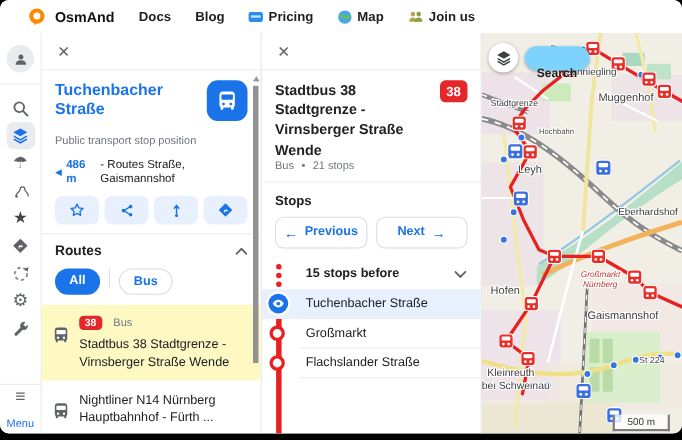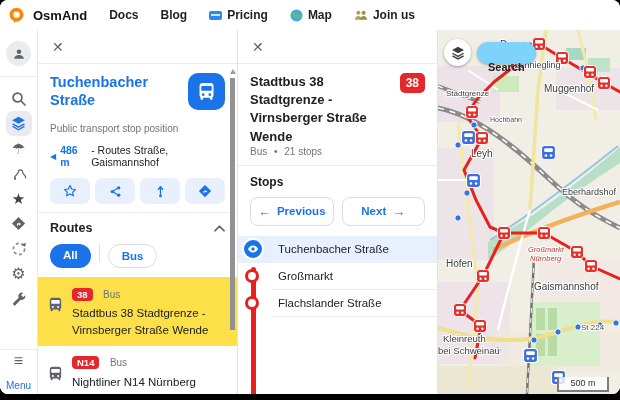--- a/index.html
+++ b/index.html
@@ -2,21 +2,21 @@
 <html><head>
 <meta charset="utf-8">
 <style>
   html,body{margin:0;padding:0;background:#000;}
   body{width:620px;height:400px;position:relative;overflow:hidden;
        font-family:"Liberation Sans",sans-serif;-webkit-font-smoothing:antialiased;}
   .app{position:absolute;left:0;top:0;width:620px;height:394px;background:#fff;
        border-radius:8px;overflow:hidden;}
   
   .navbar{position:absolute;left:0;top:0;width:620px;height:30px;background:#fff;
-          display:flex;align-items:center;gap:22px;padding-left:8px;box-sizing:border-box;z-index:40;}
+          display:flex;align-items:center;gap:22px;padding-left:25px;box-sizing:border-box;z-index:40;}
   .brand{display:flex;align-items:center;gap:8px;font-weight:700;font-size:13px;color:#111;}
   .navlink{font-size:12px;font-weight:600;color:#1f1f1f;display:flex;align-items:center;gap:5px;cursor:pointer;}
   .card-ic{width:13px;height:9px;background:#2a8cea;border-radius:2px;position:relative;}
   .card-ic::after{content:"";position:absolute;left:2px;top:3px;right:2px;height:2px;background:#cfe6fb;}
   
   .rail{position:absolute;left:0;top:30px;width:38px;height:364px;background:#fff;
         border-right:1px solid #e7e7e7;box-sizing:border-box;display:flex;flex-direction:column;align-items:center;}
   .avatar{width:25px;height:25px;border-radius:50%;background:#e9ebee;margin-top:11px;
           display:flex;align-items:center;justify-content:center;}
   .rail-sep{width:38px;height:1px;background:#ececec;margin-top:10px;}
@@ -49,21 +49,21 @@
   .act{flex:1;height:26px;background:#e8f0fe;border-radius:7px;display:flex;align-items:center;
        justify-content:center;color:#1a73e8;cursor:pointer;font-size:13px;}
   .sec-row{display:flex;align-items:center;justify-content:space-between;margin-top:2px;cursor:pointer;}
   .sec-title{font-size:12.5px;font-weight:700;color:#202124;}
   .pills{display:flex;gap:8px;margin:9px 0;}
   .pill{font-size:11.5px;font-weight:600;border-radius:15px;padding:5px 13px;cursor:pointer;}
   .pill.on{background:#1a73e8;color:#fff;}
   .pill.off{background:#fff;color:#1a73e8;border:1px solid #dadce0;}
   .pill-sep{width:1px;height:18px;background:#e0e0e0;}
   .ritem{margin:0 -12px;padding:7px 12px 7px 9px;display:flex;gap:8px;cursor:pointer;}
-  .ritem.sel{background:#fde047;}
+  .ritem.sel{background:#fef9c3;}
   .ritem .ic{margin-top:12px;color:#5f6368;flex:0 0 auto;}
   .badge{display:inline-block;background:#e5262b;color:#fff;font-size:9.5px;font-weight:700;
          padding:1px 5px;border-radius:4px;vertical-align:middle;}
   .rkind{font-size:10px;color:#70757a;margin-left:6px;vertical-align:middle;}
   .rname{font-size:11.5px;color:#202124;line-height:1.45;margin-top:3px;}
   .sbar{position:absolute;right:1px;top:36px;width:7px;height:324px;z-index:5;}
   .sbar .up{width:0;height:0;border:3.5px solid transparent;border-bottom:5px solid #9a9a9a;margin:0 auto;}
   .sbar .thumb{width:5px;margin:4px auto 0;height:252px;background:#929292;cursor:pointer;}
   
   .p2-title{font-size:13px;font-weight:700;color:#202124;line-height:1.4;width:148px;}
@@ -299,24 +299,20 @@
             <span class="rkind">Bus</span>
           </div>
           <div class="rname">Stadtbus 38 Stadtgrenze - Virnsberger Straße Wende</div>
         </div>
       </div>
       <div class="ritem">
         <svg class="ic" width="17" height="17" viewBox="0 0 24 24" style="color:#5f6368">
             <use href="#i-bus"></use>
           </svg>
         <div>
-          <div>
-            <span class="badge">N14</span>
-            <span class="rkind">Bus</span>
-          </div>
           <div class="rname">Nightliner N14 Nürnberg Hauptbahnhof - Fürth ...</div>
         </div>
       </div>
 
     </div>
   </div>
 
   <div class="panel p2">
     <div class="close-row">
       <span class="close-x">✕</span>
@@ -343,20 +339,26 @@
           <span class="ar">→</span>
         </div>
       </div>
       <div class="stoplist">
         <div class="tdots">
             <i></i>
             <i></i>
             <i></i>
           </div>
         <div class="tline"></div>
+        <div class="brow">
+          <span class="lbl">15 stops before</span>
+          <svg class="chev" width="11" height="7" viewBox="0 0 12 7">
+              <use href="#i-chev"></use>
+            </svg>
+        </div>
         <div class="stoprow sel">
           <span class="eyem">
             <svg width="12" height="12" viewBox="0 0 24 24">
               <path d="M12 5C7 5 3 9.5 2 12c1 2.5 5 7 10 7s9-4.5 10-7c-1-2.5-5-7-10-7z" fill="#fff"></path>
               <circle cx="12" cy="12" r="3.4" fill="#1a73e8"></circle>
             </svg>
           </span>
           <span class="lbl">Tuchenbacher Straße</span>
         </div>
         <div class="stoprow">

